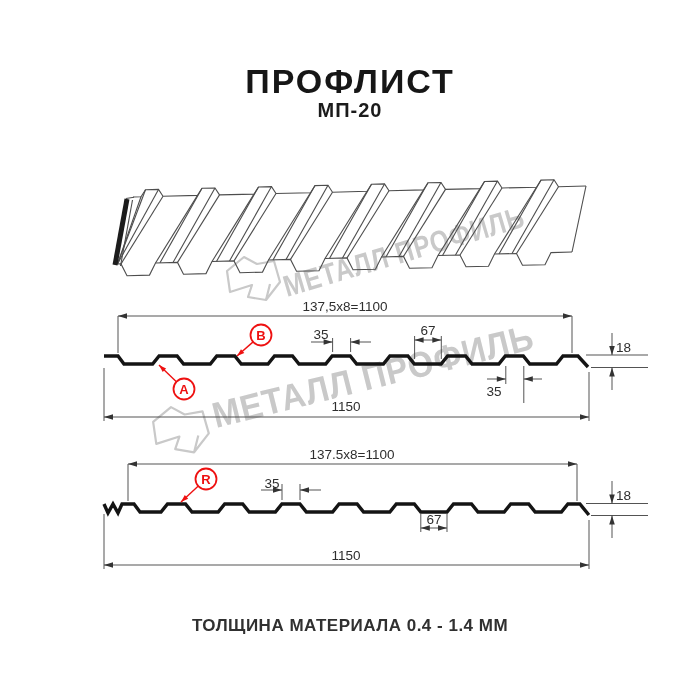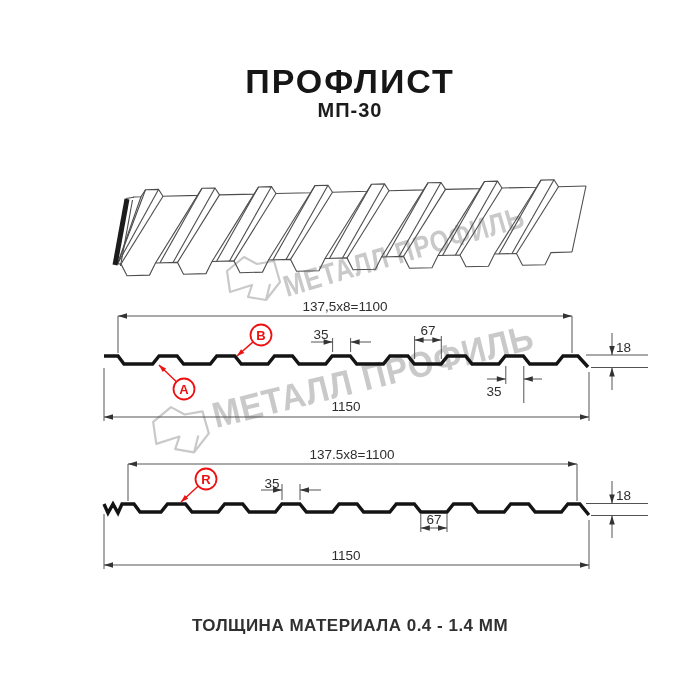--- a/index.html
+++ b/index.html
@@ -16,21 +16,21 @@
   text.dim{font-family:"Liberation Sans",sans-serif;font-size:13.5px;fill:#2e2e2e;}
   text.lbl{font-family:"Liberation Sans",sans-serif;font-size:13px;font-weight:bold;}
   text.wm{font-family:"Liberation Sans",sans-serif;font-weight:bold;fill:#c9c9c9;letter-spacing:1px;}
 </style>
 </head>
 <body>
 
 <div class="page">
 
   <div class="title">ПРОФЛИСТ</div>
-  <div class="subtitle">МП-30</div>
+  <div class="subtitle">МП-20</div>
 
   <svg width="700" height="700" viewBox="0 0 700 700">
 
     <g>
       <g transform="translate(224,254)">
         <path d="M6,38 L3,17 L20,3 L33,10 L50,7 L56,28 L42,46 L24,43 L28,31 Z M42,46 L46,30" fill="none" stroke="#c9c9c9" stroke-width="2.2" stroke-linejoin="round"></path>
       </g>
       <text class="wm" x="287" y="297" font-size="30" textLength="250" lengthAdjust="spacingAndGlyphs" transform="rotate(-16.5 287 297)">МЕТАЛЛ ПРОФИЛЬ</text>
     </g>
     <g>

